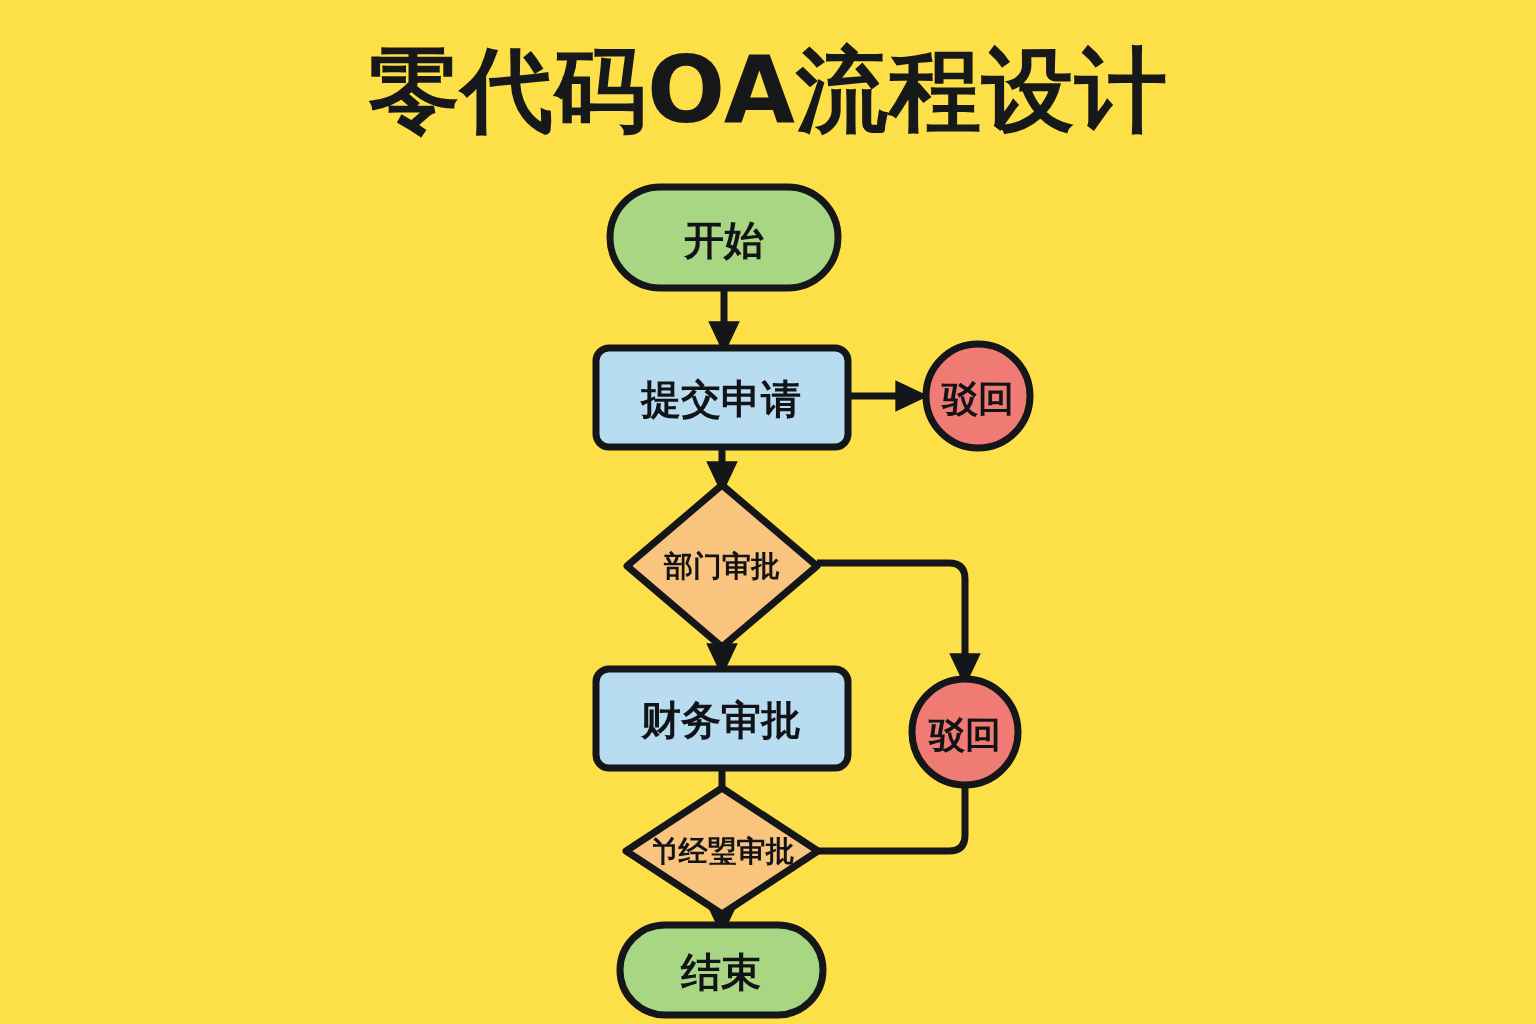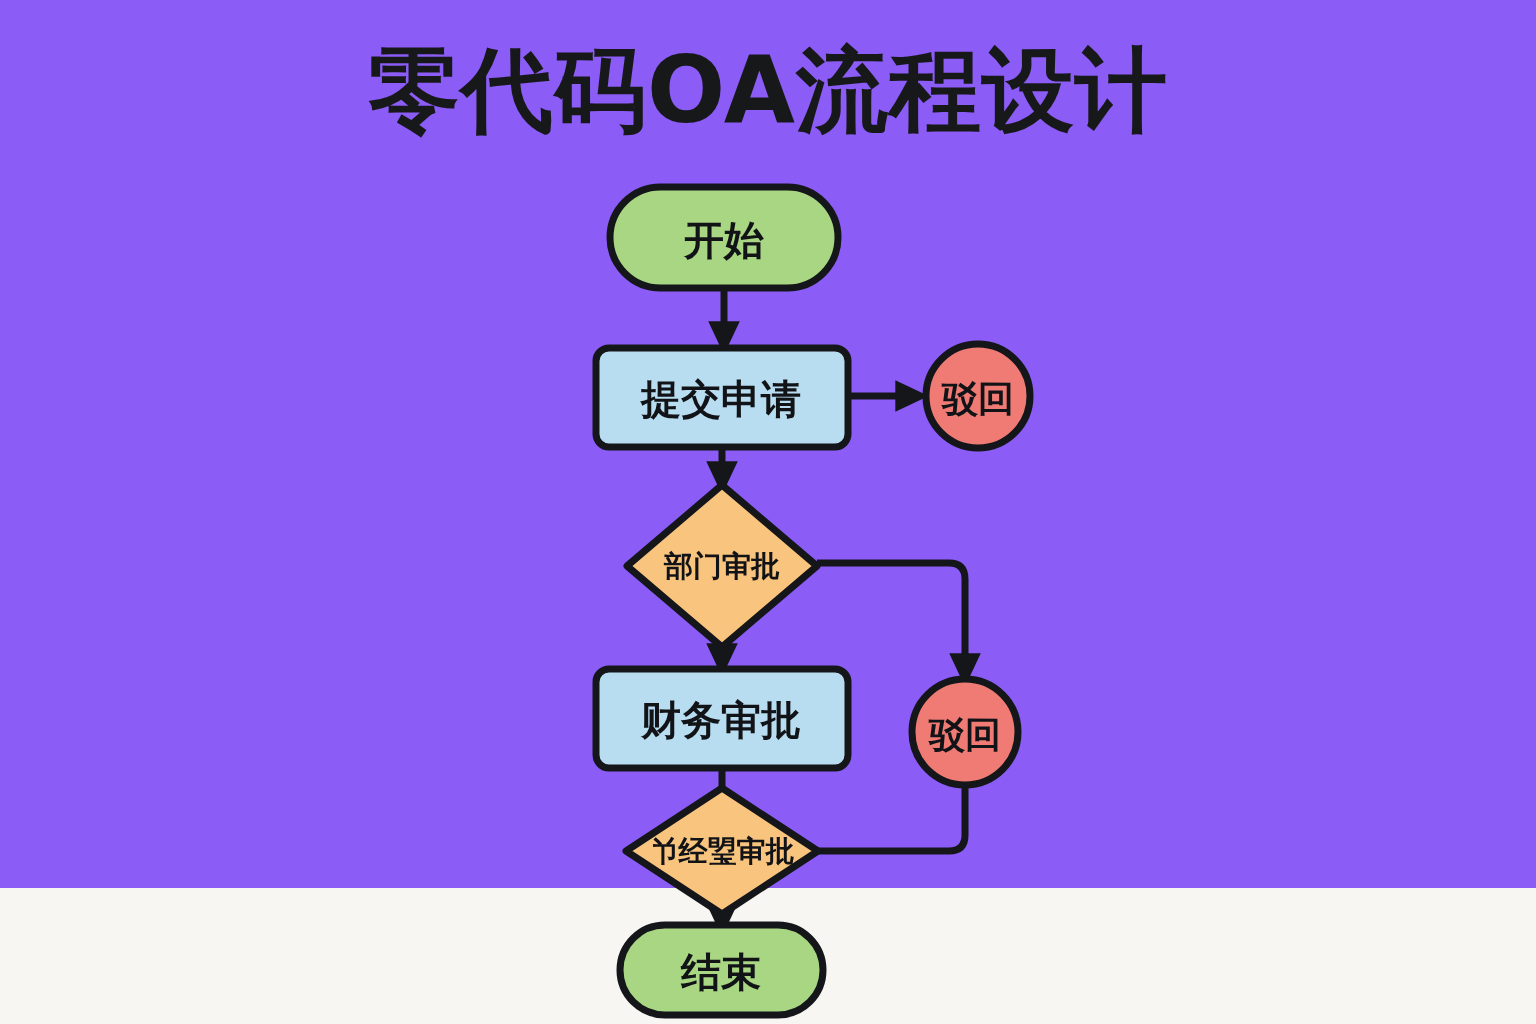--- a/index.html
+++ b/index.html
@@ -10,22 +10,22 @@
     width: 1536px;
     height: 1024px;
     background: #f8f6f2;
     font-family: "DejaVu Sans", "Liberation Sans", sans-serif;
     overflow: hidden;
     position: relative;
   }
   #stage {
     position: relative;
     width: 1536px;
-    height: 888px;
-    background: #8b5cf6;
+    height: 1024px;
+    background: #fde047;
   }
   #page-title {
     position: absolute;
     left: 0;
     top: 40px;
     width: 1536px;
     text-align: center;
     font-size: 92px;
     font-weight: 700;
     letter-spacing: 1px;

